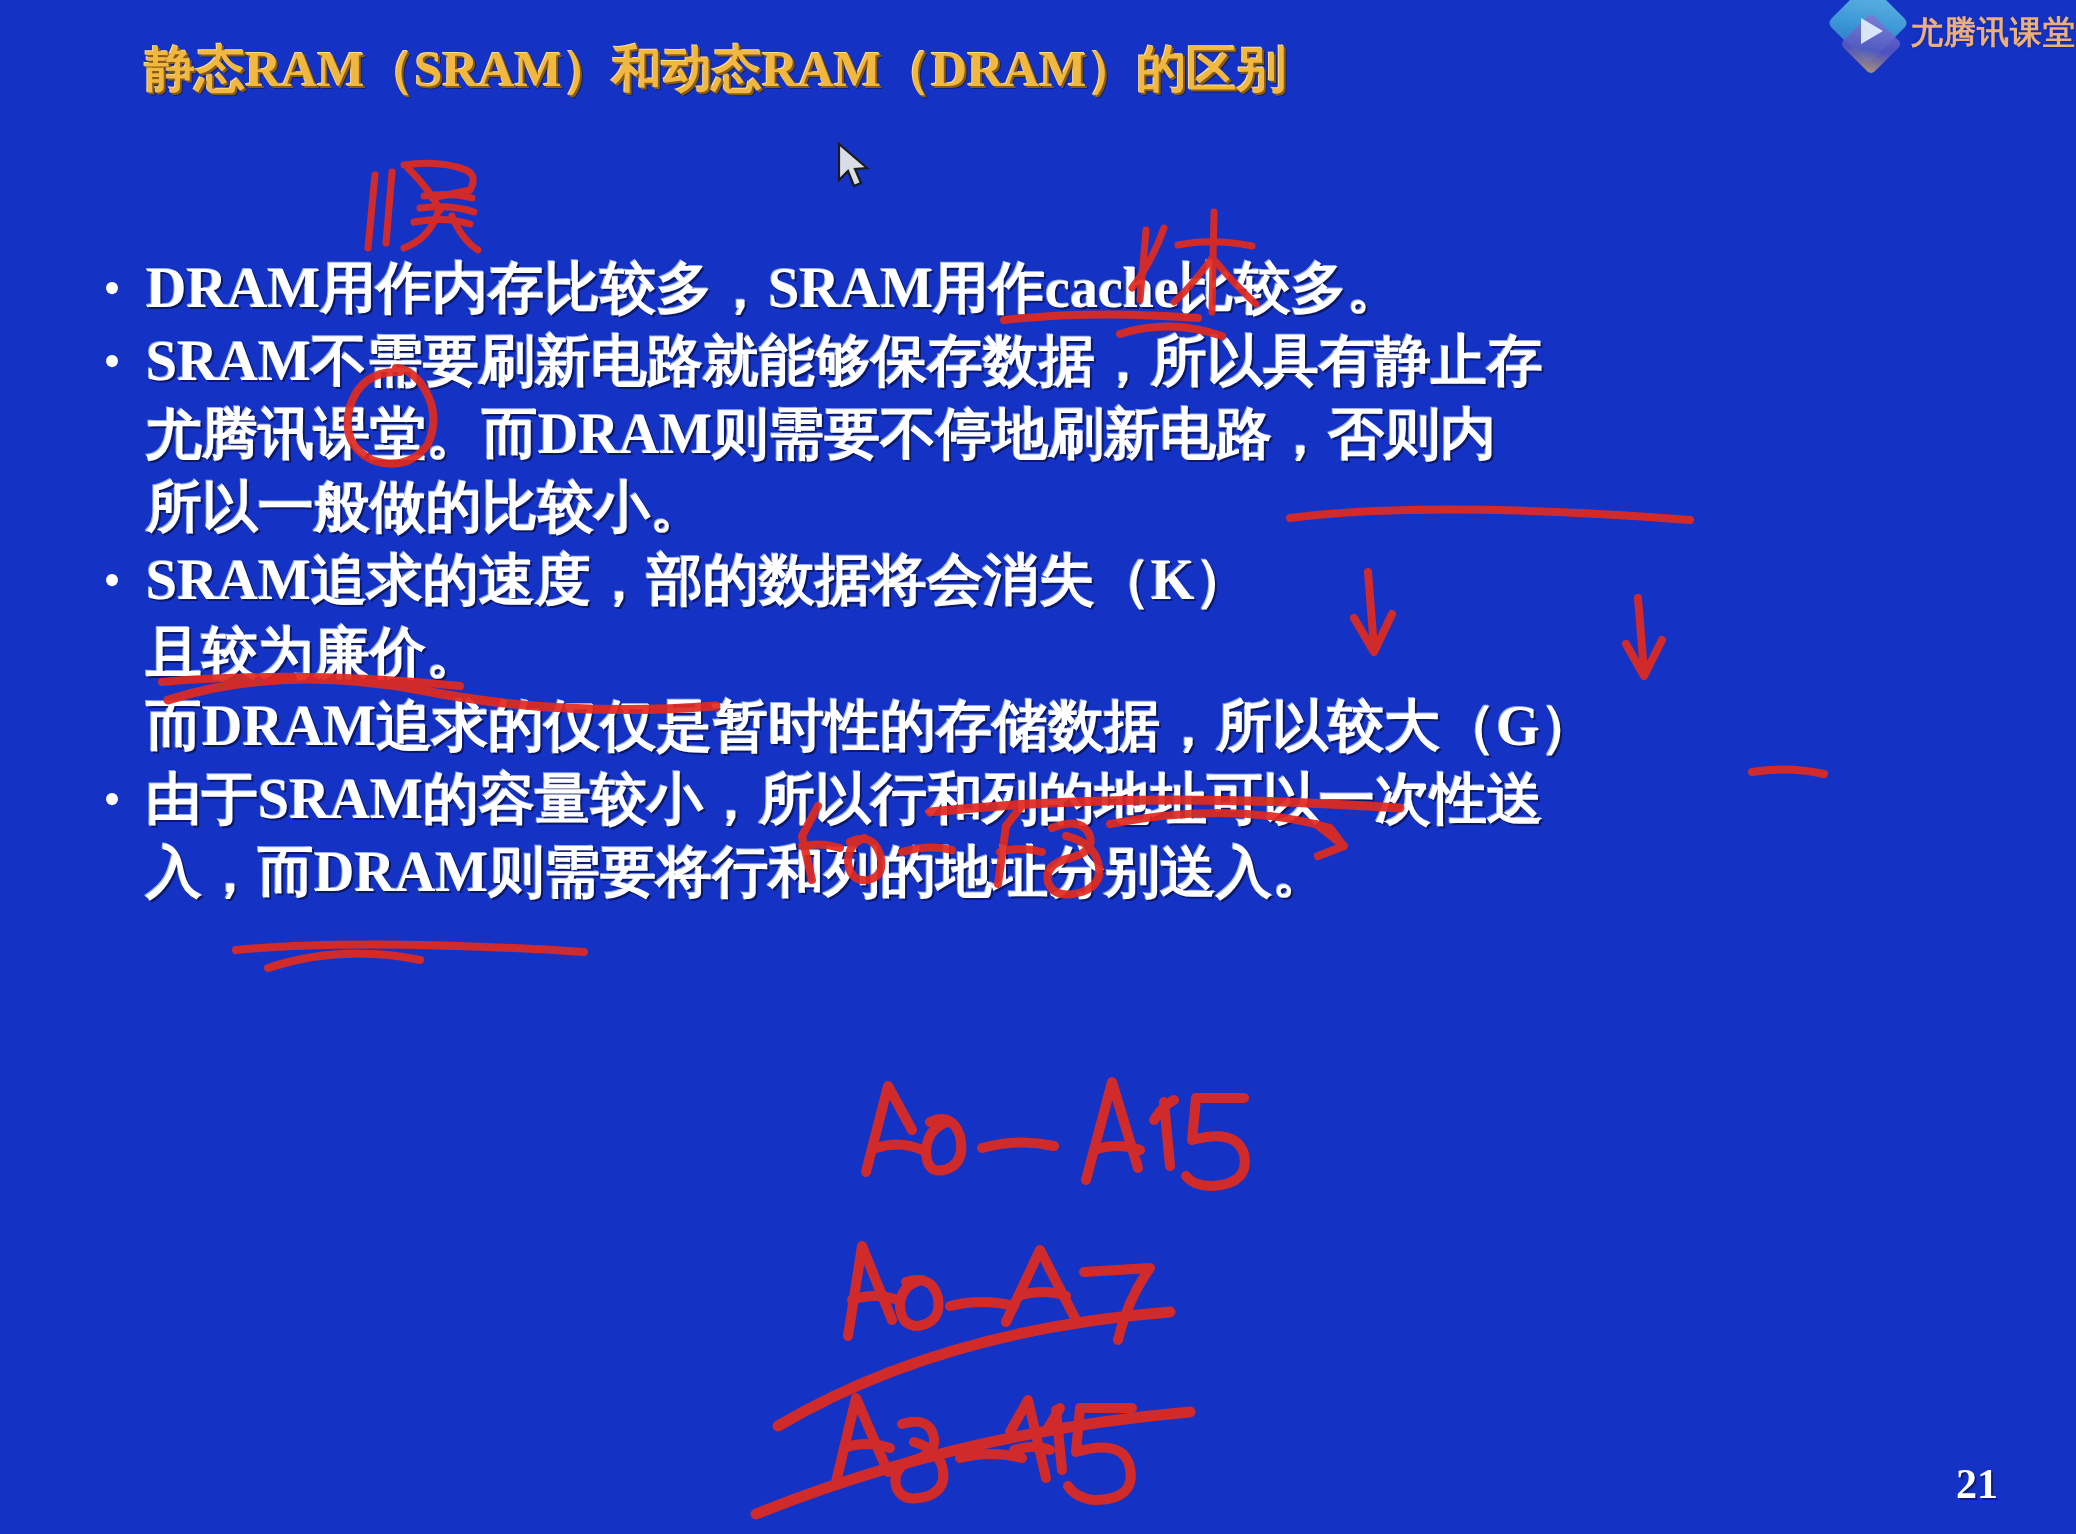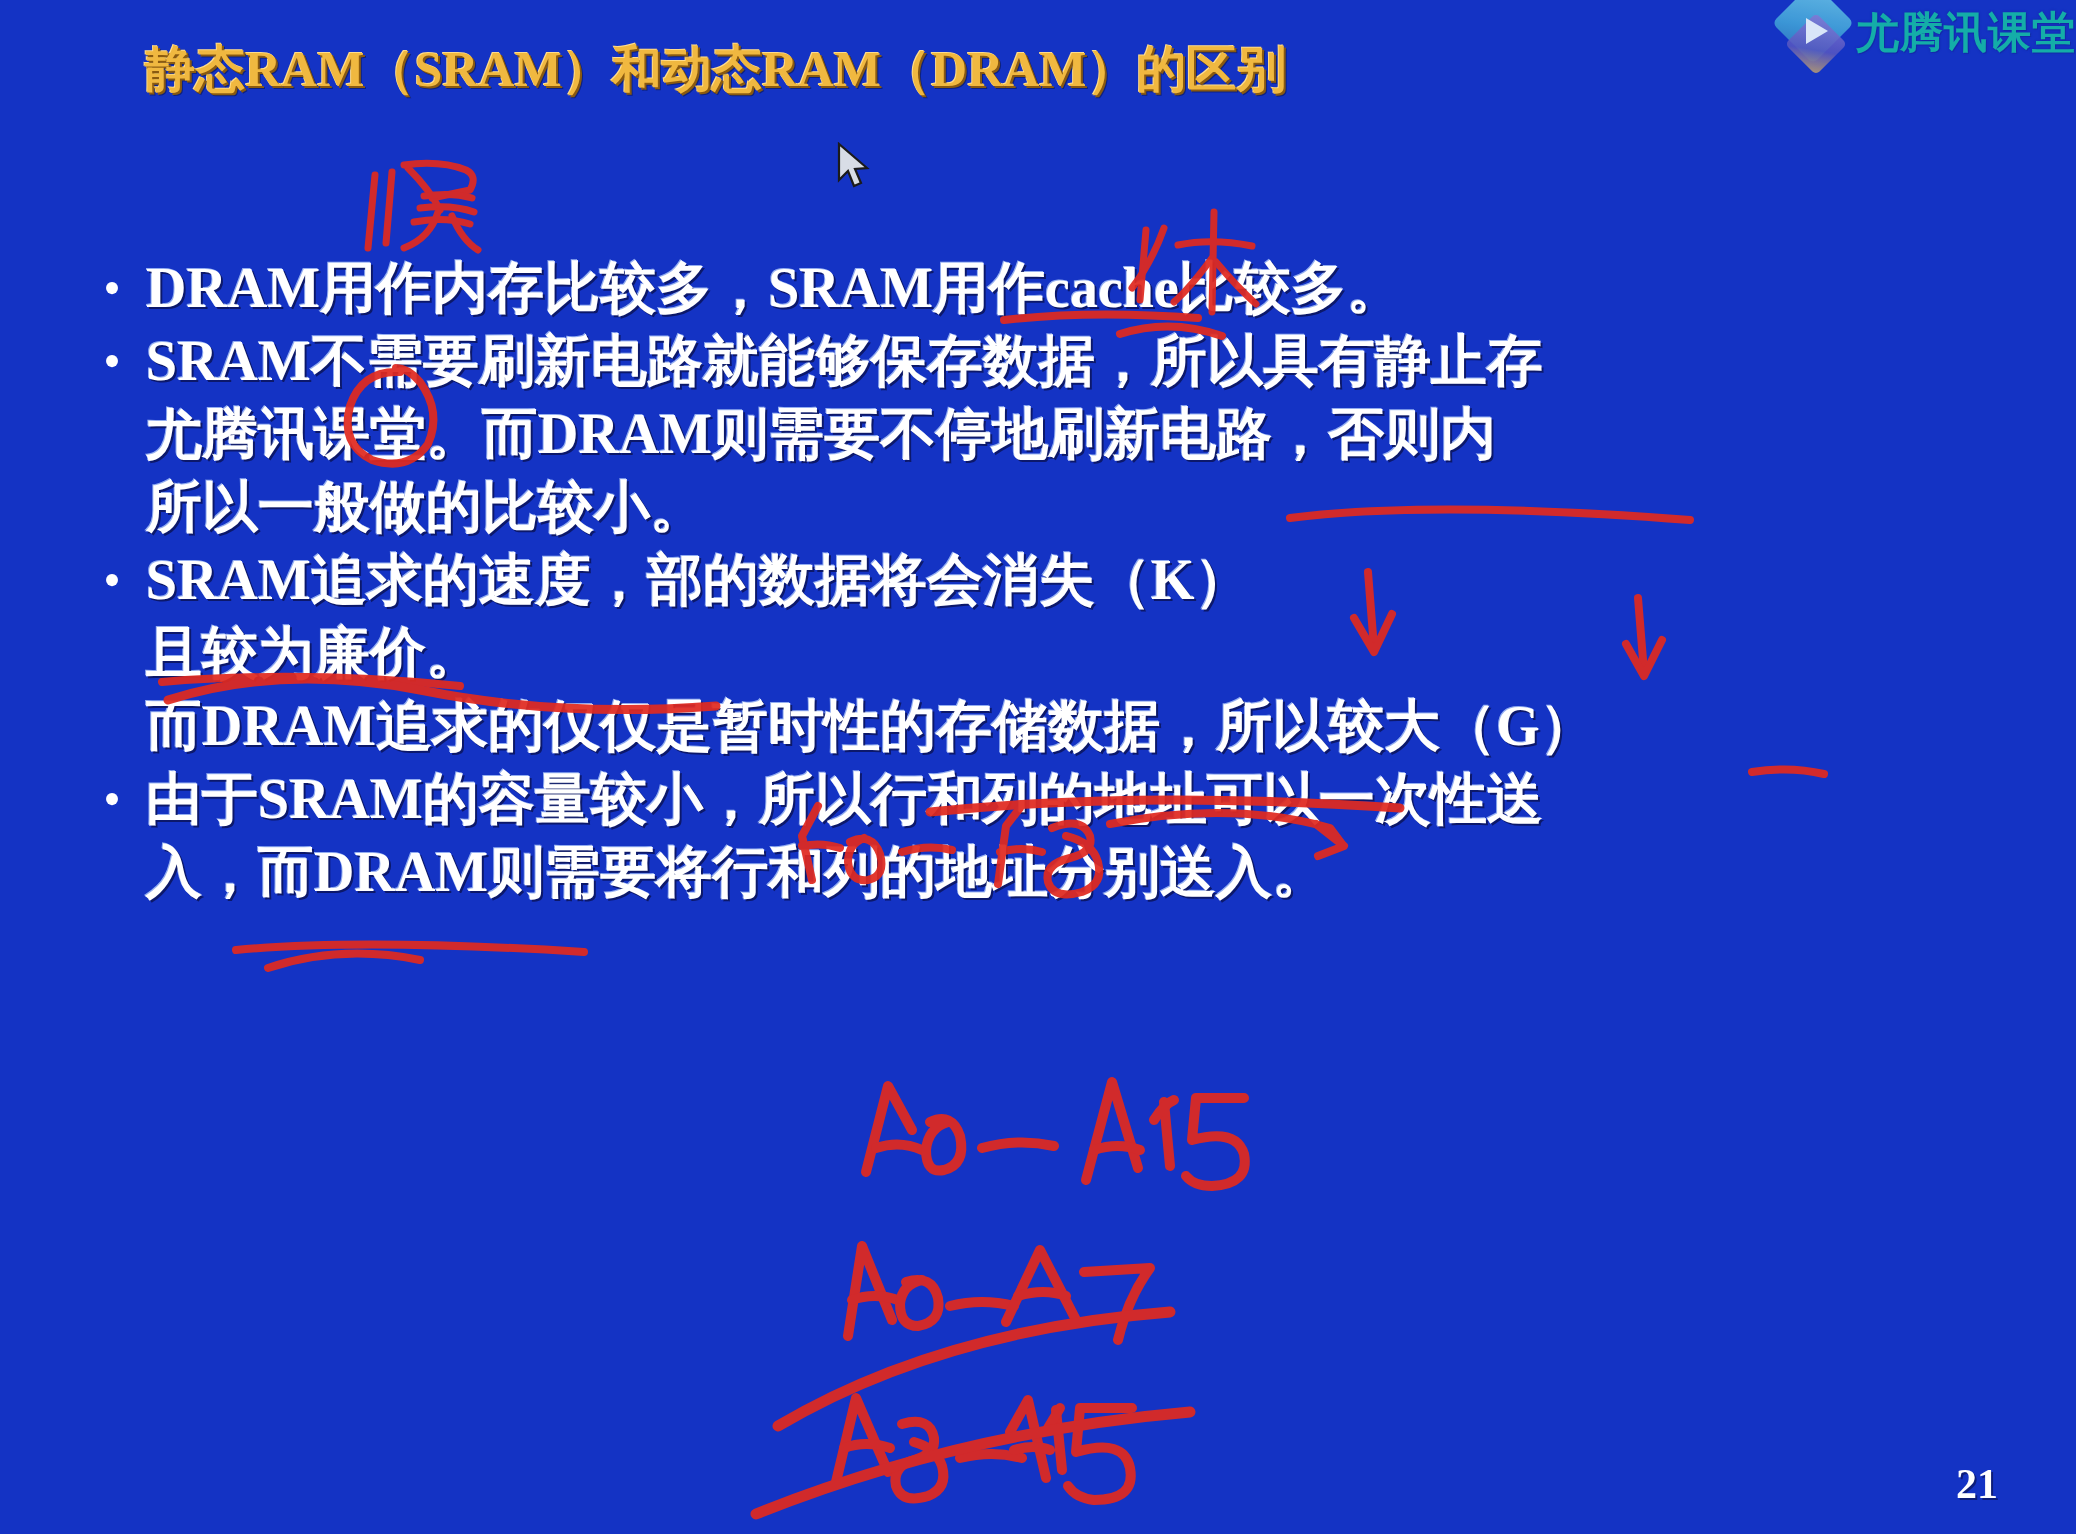--- a/index.html
+++ b/index.html
@@ -55,23 +55,23 @@
     position: absolute;
     left: 26px; top: 14px;
     width: 0; height: 0;
     border-left: 22px solid #eaf6fd;
     border-top: 13px solid transparent;
     border-bottom: 13px solid transparent;
     z-index: 3;
   }
   #brand .brand-text {
     font-family: "DejaVu Sans", sans-serif;
-    font-size: 43px;
+    font-size: 32px;
     font-weight: 700;
-    color: #14b8a6;
+    color: #fdba74;
     letter-spacing: 1px;
     text-shadow: 0 0 3px rgba(20,40,160,0.9), 1px 1px 0 rgba(20,40,160,0.7);
     white-space: nowrap;
   }
 
   
   #title {
     position: absolute;
     left: 145px;
     top: 36px;

